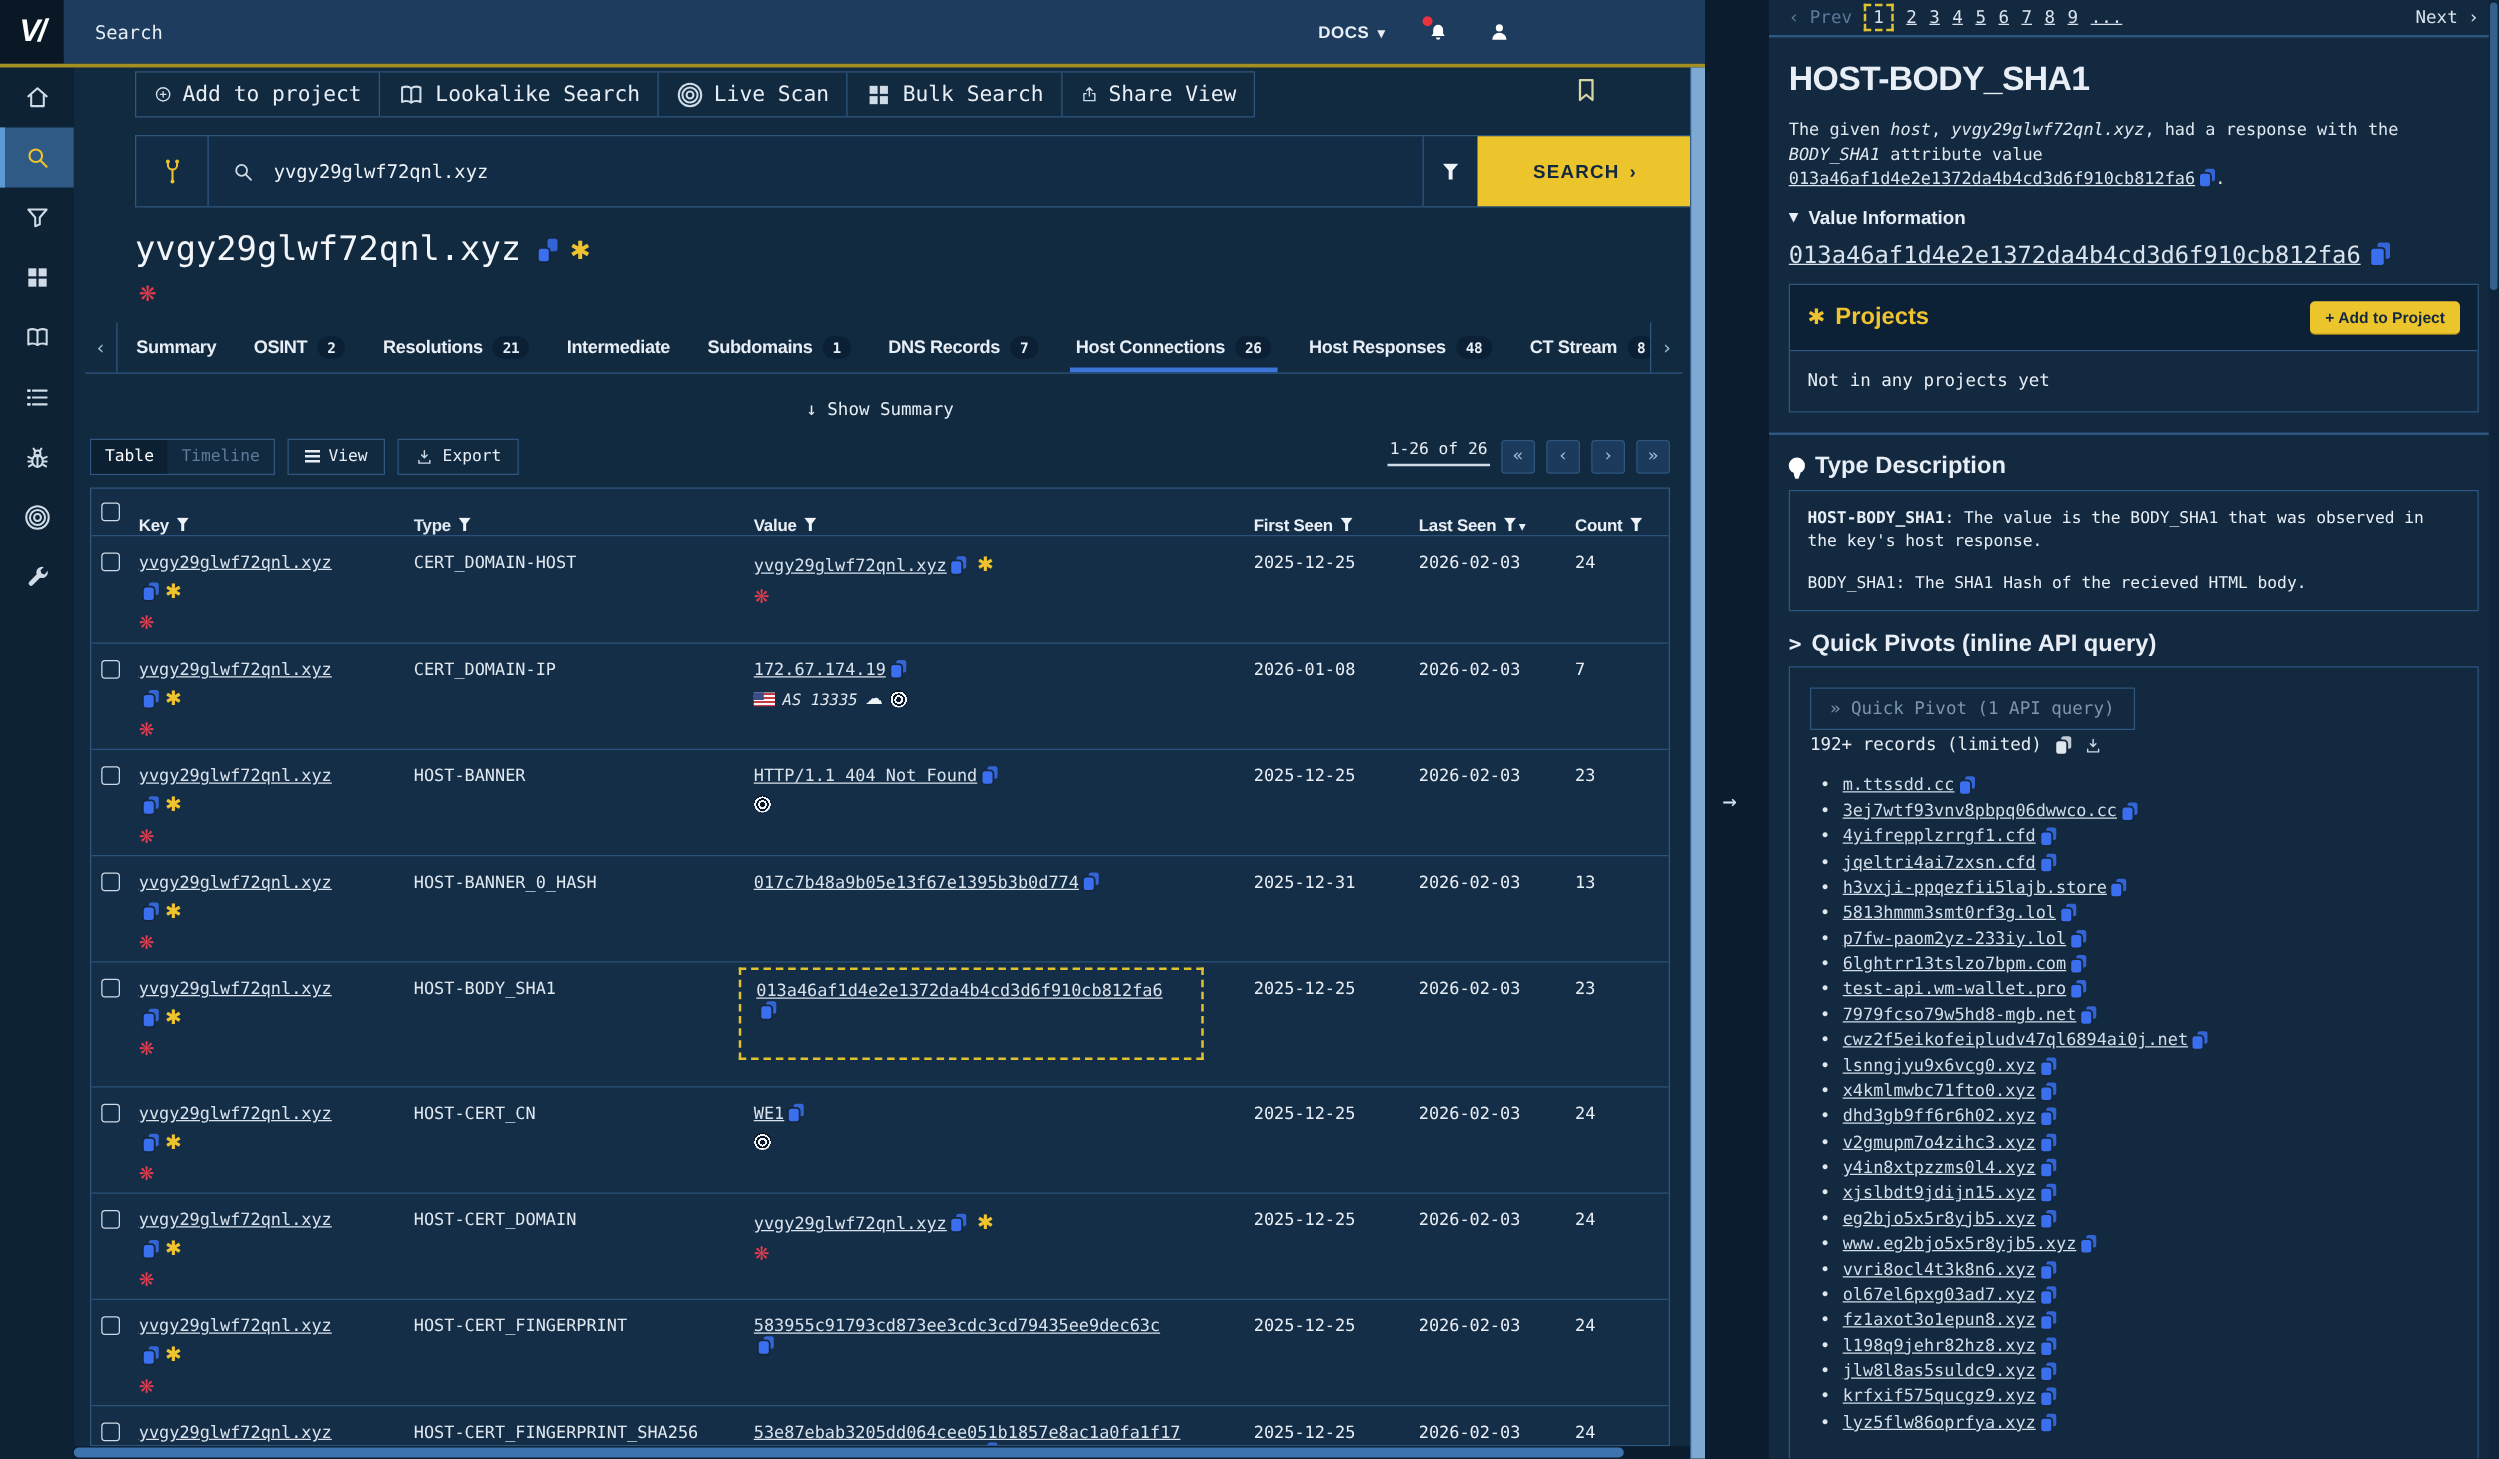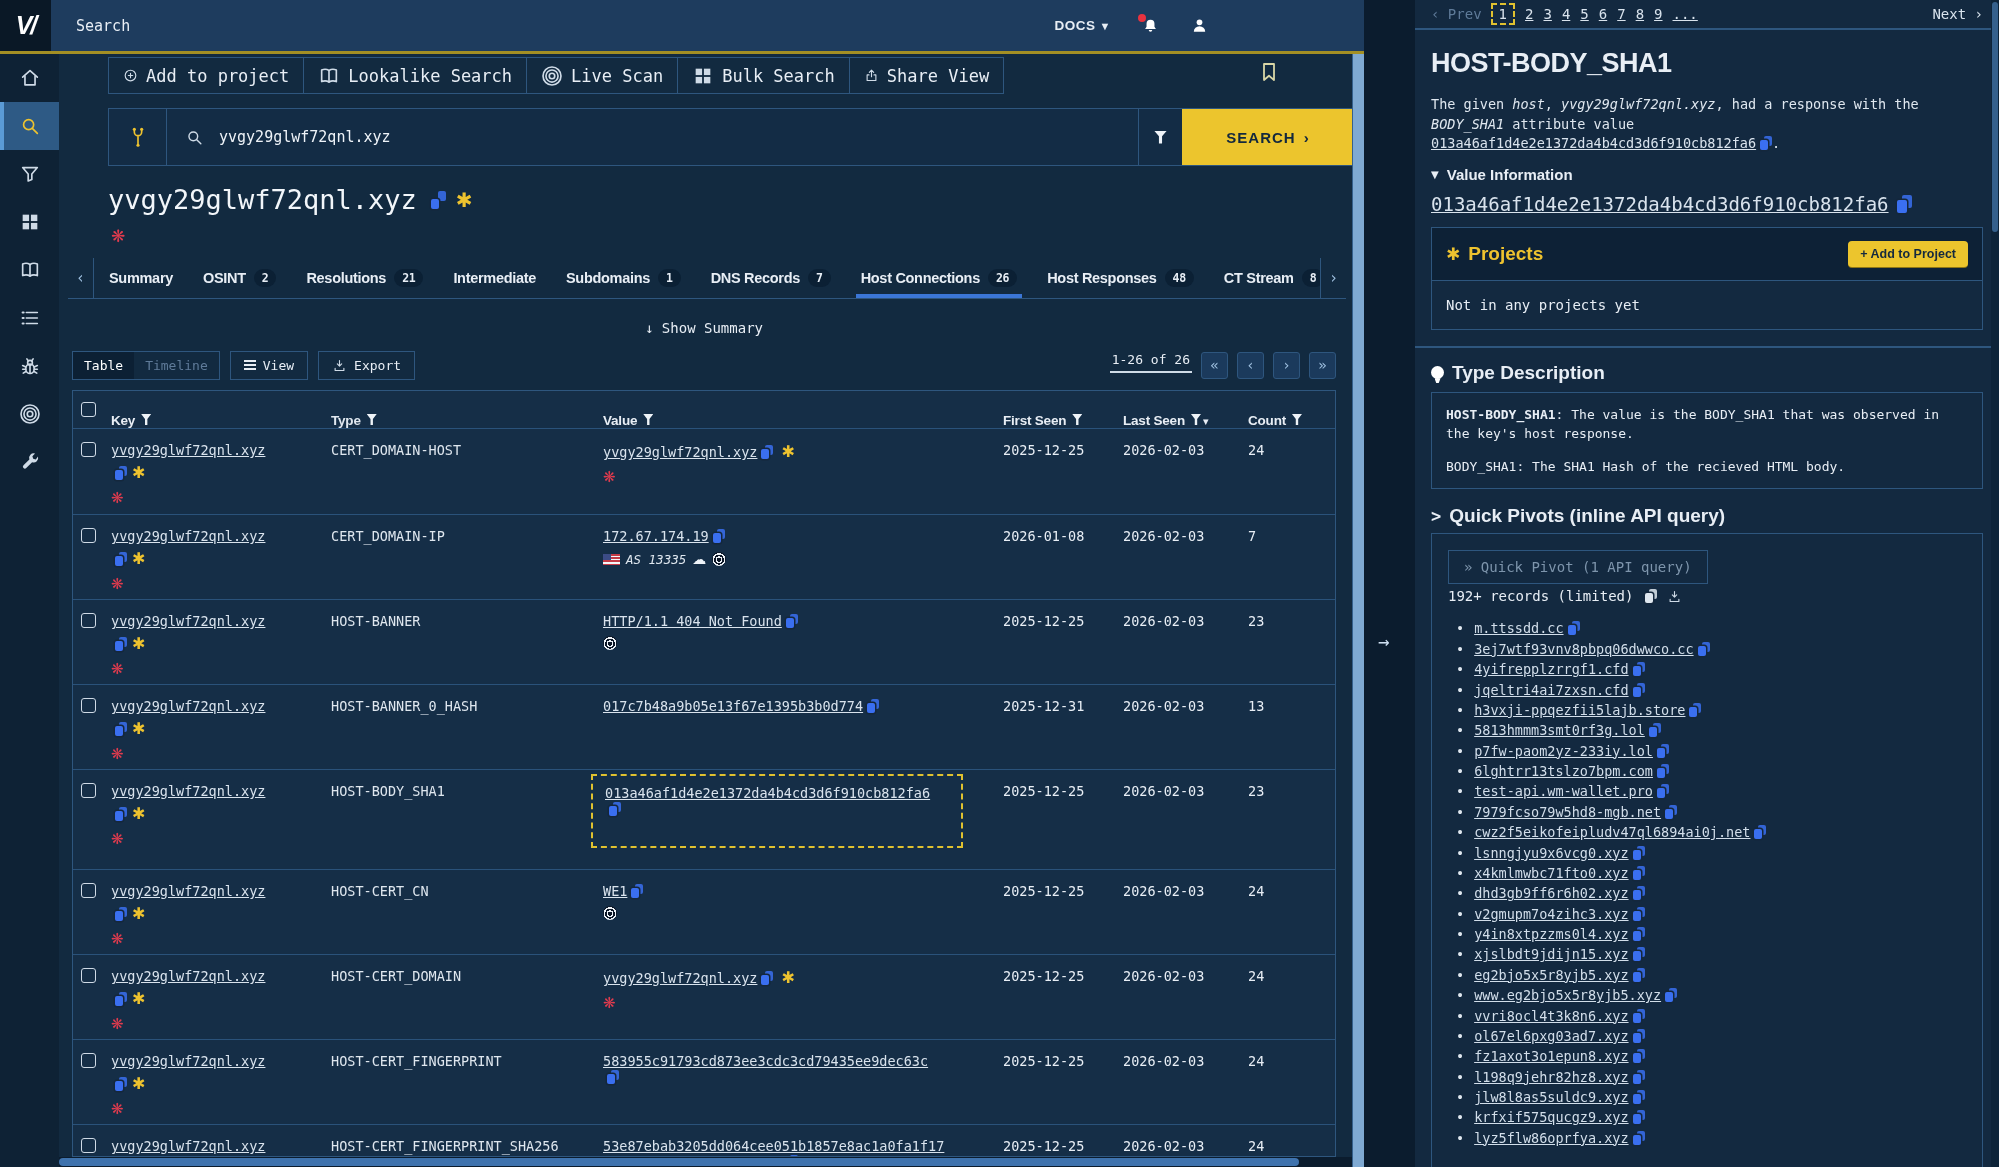--- a/index.html
+++ b/index.html
@@ -85,21 +85,21 @@
   .dtable{position:absolute;left:13px;top:336px;width:1264px;bottom:10px;border:1px solid #2e567e;background:#152e47;overflow:hidden}
   .thead{display:flex;align-items:flex-end;height:38px;border-bottom:1px solid #2a527a;font-family:"Liberation Sans",sans-serif;font-weight:700;font-size:13.5px;letter-spacing:-.2px}
   .trow{display:flex;border-top:1px solid #2a527a;font-size:13.5px;padding:13px 0 0;height:85px}
   .trow:first-child{border-top:none}
   .trow.tall{height:100px}
   .cell{padding-right:8px}
   .c-check{width:38px;display:flex;justify-content:center}
   .c-key{width:220px}
   .c-type{width:272px;color:#dfe7ef}
   .c-value{width:400px}
-  .c-first{width:120px}
+  .c-first{width:132px}
   .c-last{width:125px}
   .c-count{flex:1}
   .thead .c-check{align-self:stretch;align-items:center;display:flex}
   .cbx{display:inline-block;width:15px;height:15px;border:1.5px solid #cfdae6;border-radius:3px;cursor:pointer;flex:none}
   .lnk{font-size:13.5px}
   .icline{margin-top:5px;display:flex;align-items:center;gap:5px}
   .icline .ast{font-size:16px}
   .flower.row{font-size:15px}
   .vsub{margin-top:7px;display:flex;align-items:center;gap:6px}
   .asn{font-style:italic;font-size:12.5px;color:#dfe7ef}

